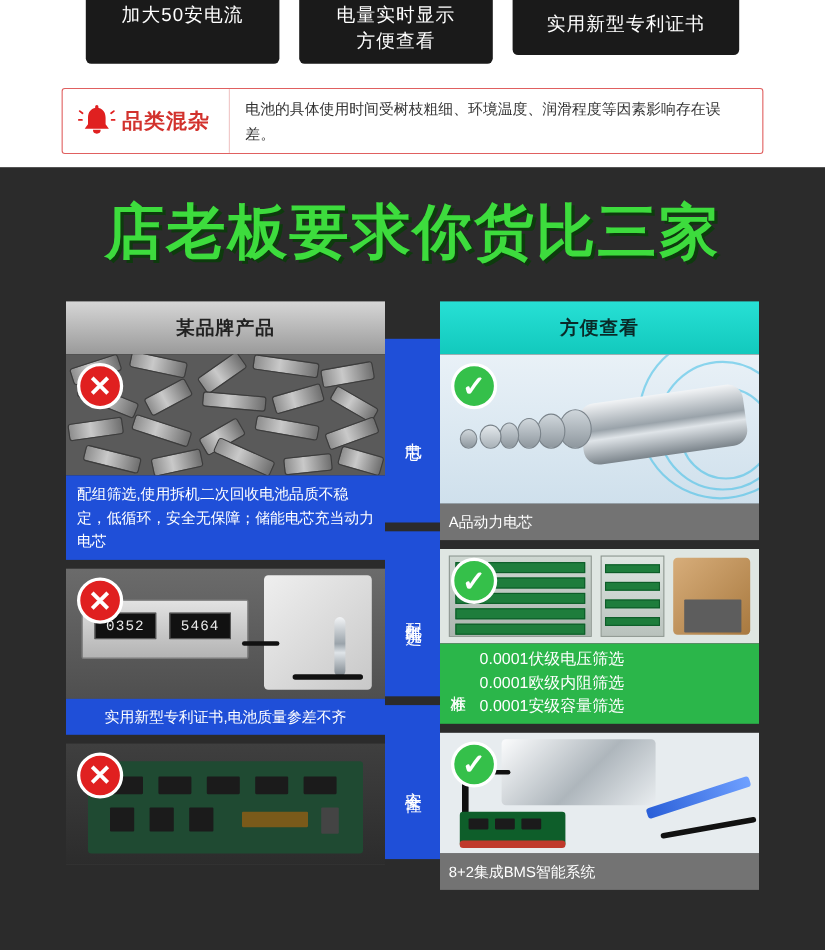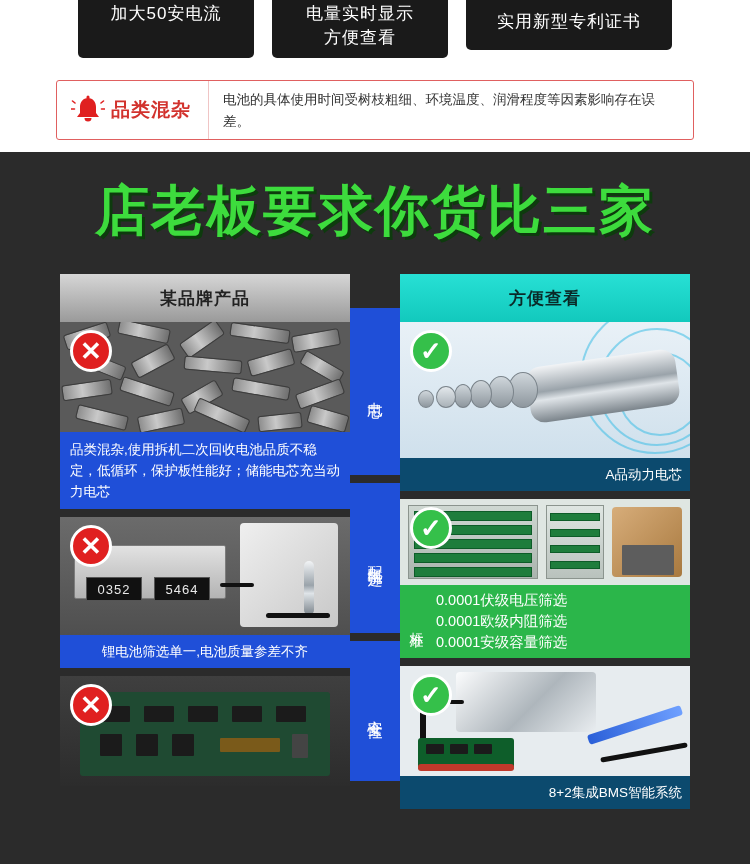--- a/index.html
+++ b/index.html
@@ -151,21 +151,21 @@
 
   .caption {
     font-size: 13.5px;
     line-height: 21px;
     color: #ffffff;
     padding: 6px 8px;
     text-align: center;
   }
   .cap-left { background: #1f4fd8; }
   .cap-left.tall { text-align: left; padding: 7px 10px; }
-  .cap-right { background: #0c4a6e; text-align: right; }
+  .cap-right { background: #737373; text-align: left; }
 
   .badge-x, .badge-v {
     position: absolute;
     top: 8px; left: 10px;
     width: 42px; height: 42px;
     border-radius: 50%;
     display: flex; align-items: center; justify-content: center;
     font-size: 26px; font-weight: bold; color: #fff;
     border: 3px solid #ffffff;
     z-index: 5;
@@ -268,26 +268,25 @@
   .meter {
     position:absolute;
     background: linear-gradient(180deg,#e2e2e2,#b3b3b3);
     border: 1px solid #7c7c7c;
     border-radius: 2px;
   }
   .lcd {
     position:absolute;
     background:#111;
     color:#e8e8e8;
-    font-family:Liberation Sans, sans-serif;
+    font-family:Liberation Mono, monospace;
     font-size: 13px;
     display:flex; align-items:center; justify-content:center;
     letter-spacing:1px;
     border:1px solid #555;
-    margin-top:20px;
   }
 </style>
 </head>
 <body>
 
 <div class="page">
 
   <div class="top-white">
 
     <div class="badge-row">
@@ -347,37 +346,37 @@
               <div class="c" style="left:172px;top:60px;width:58px;height:14px;transform:rotate(10deg);"></div>
               <div class="c" style="left:236px;top:64px;width:48px;height:16px;transform:rotate(-20deg);"></div>
               <div class="c" style="left:16px;top:88px;width:52px;height:15px;transform:rotate(14deg);"></div>
               <div class="c" style="left:78px;top:90px;width:46px;height:17px;transform:rotate(-12deg);"></div>
               <div class="c" style="left:134px;top:86px;width:56px;height:15px;transform:rotate(24deg);"></div>
               <div class="c" style="left:198px;top:92px;width:44px;height:16px;transform:rotate(-6deg);"></div>
               <div class="c" style="left:248px;top:88px;width:40px;height:18px;transform:rotate(16deg);"></div>
             </div>
             <div class="badge-x">✕</div>
           </div>
-          <div class="caption cap-left tall">品类混杂,使用拆机二次回收电池品质不稳定，低循环，保护板性能好；储能电芯充当动力电芯</div>
+          <div class="caption cap-left tall">配组筛选,使用拆机二次回收电池品质不稳定，低循环，安全无保障；储能电芯充当动力电芯</div>
         </div>
 
         <div class="block">
           <div class="photo left" style="height:118px;background:#5f5f5f;">
             <div class="art" style="background:linear-gradient(180deg,#6b6b6b,#4f4f4f);">
               <div class="panel" style="left:180px;top:6px;width:98px;height:104px;background:linear-gradient(135deg,#efefef,#c8c8c8);"></div>
               <div class="meter" style="left:14px;top:28px;width:152px;height:54px;"></div>
               <div class="lcd" style="left:26px;top:40px;width:56px;height:24px;">0352</div>
               <div class="lcd" style="left:94px;top:40px;width:56px;height:24px;">5464</div>
               <div class="cable" style="left:160px;top:66px;width:34px;height:4px;"></div>
               <div class="metal-cyl" style="left:244px;top:44px;width:10px;height:54px;border-radius:5px;"></div>
               <div class="cable" style="left:206px;top:96px;width:64px;height:5px;"></div>
             </div>
             <div class="badge-x">✕</div>
           </div>
-          <div class="caption cap-left">锂电池筛选单一,电池质量参差不齐</div>
+          <div class="caption cap-left">实用新型专利证书,电池质量参差不齐</div>
         </div>
 
         <div class="block">
           <div class="photo left" style="height:110px;background:#3a3a3a;">
             <div class="art" style="background:linear-gradient(180deg,#3f3f3f,#2c2c2c);">
               <div class="pcb" style="left:20px;top:16px;width:250px;height:84px;background:#1f4a32;"></div>
               <div class="chip" style="left:40px;top:30px;width:30px;height:16px;"></div>
               <div class="chip" style="left:84px;top:30px;width:30px;height:16px;"></div>
               <div class="chip" style="left:128px;top:30px;width:30px;height:16px;"></div>
               <div class="chip" style="left:172px;top:30px;width:30px;height:16px;"></div>

